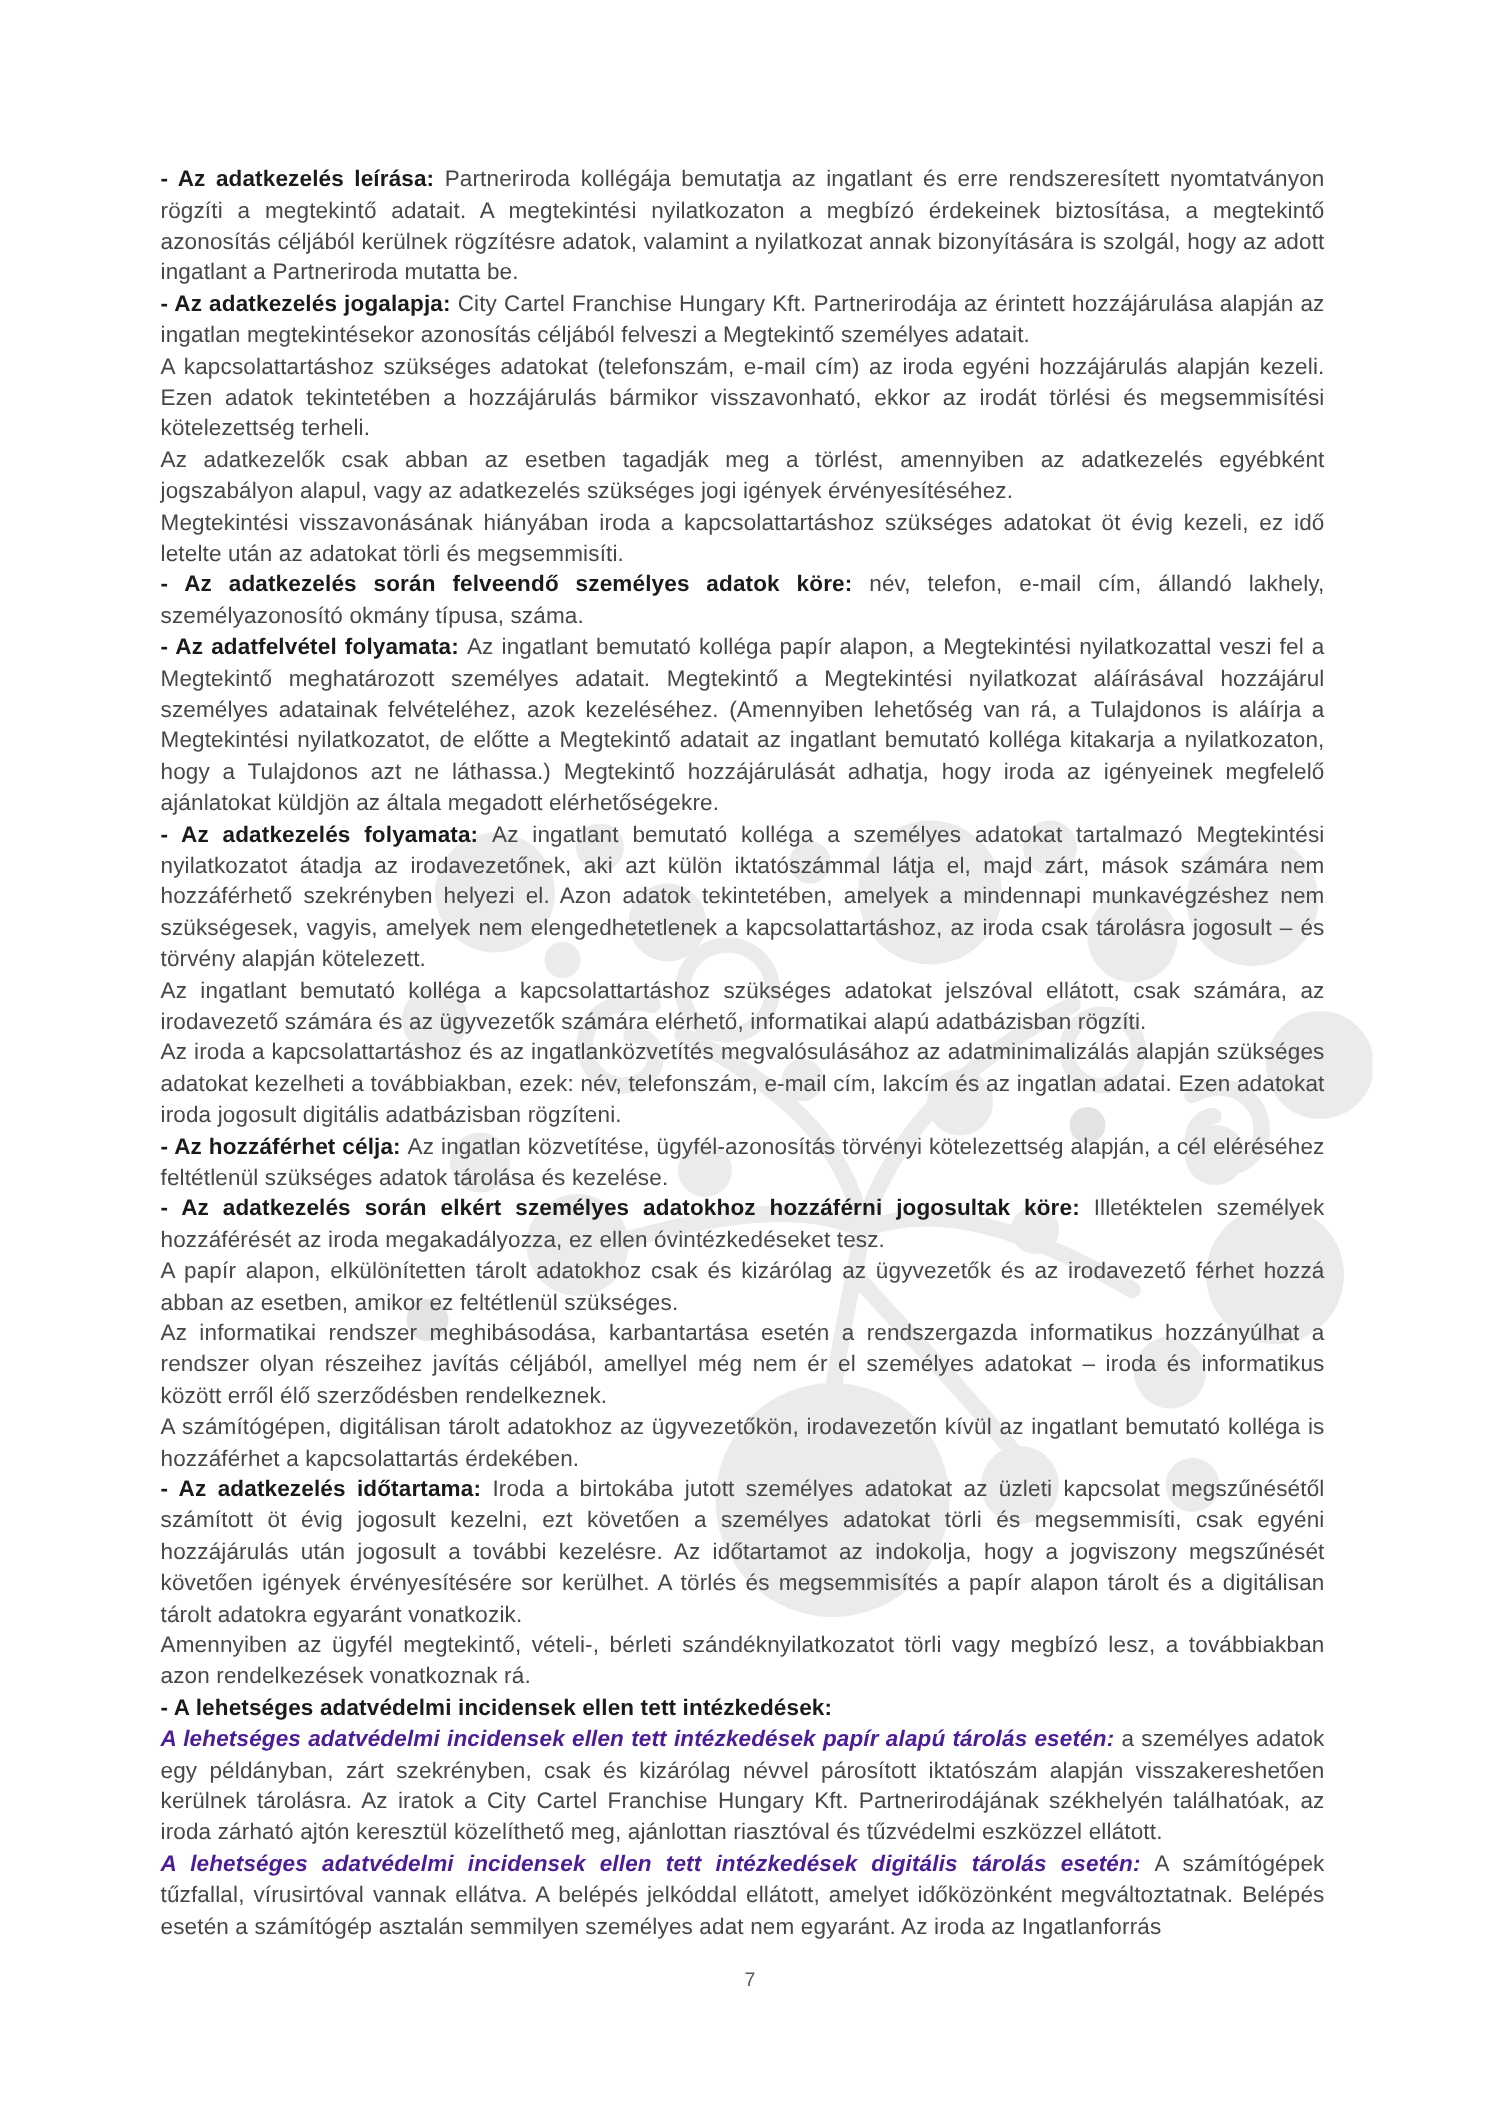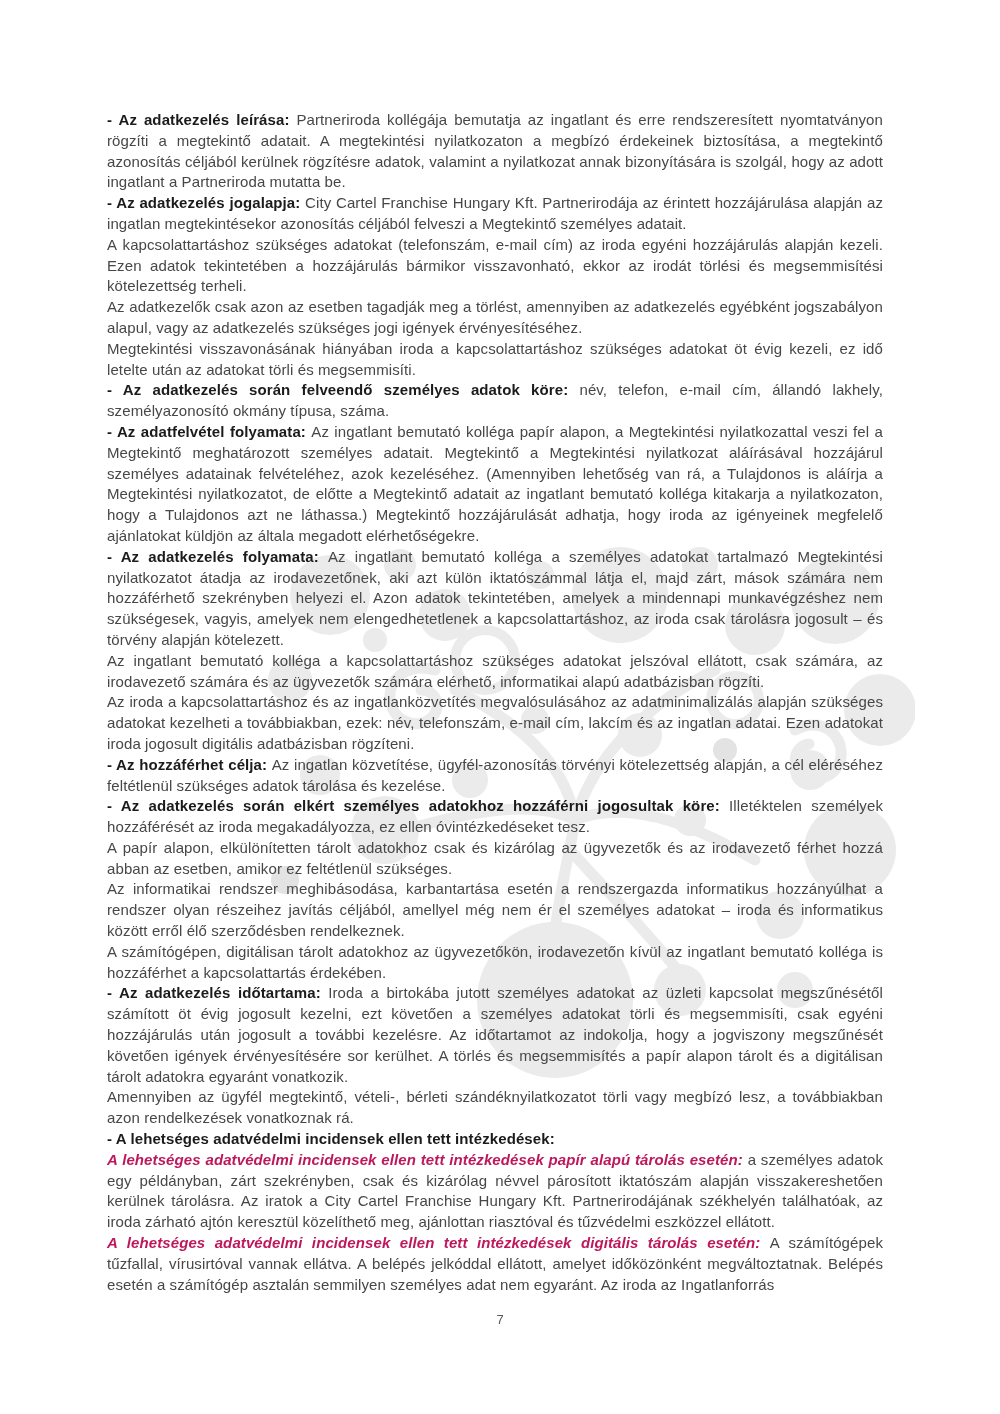--- a/index.html
+++ b/index.html
@@ -28,21 +28,21 @@
     width:776px;
     z-index:2;
     color:#474747;
     font-size:15px;
     line-height:20.8px;
     letter-spacing:0.1px;
     text-align:justify;
   }
   .para{margin:0;padding:0;}
   .lead-b{font-weight:bold;color:#1b1b1b;}
-  .lead-bi{font-weight:bold;font-style:italic;color:#be185d;}
+  .lead-bi{font-weight:bold;font-style:italic;color:#4c1d95;}
   .footer{
     position:absolute;
     top:1312px;
     left:0;
     width:100%;
     text-align:center;
     font-size:13px;
     color:#5a5a5a;
     z-index:2;
   }
@@ -93,21 +93,21 @@
       <path d="M335,330 C380,380 420,420 450,460"></path>
       <path d="M200,150 c-30,-8 -50,12 -44,34 c5,20 30,26 42,12 c9,-11 2,-26 -12,-26"></path>
       <path d="M560,210 c26,-14 48,4 46,26 c-2,20 -26,30 -40,16 c-10,-10 -6,-26 8,-28"></path>
     </g>
   </svg>
 
   <div class="content">
       <p class="para"><span class="lead-b">- Az adatkezelés leírása: </span><span>Partneriroda kollégája bemutatja az ingatlant és erre rendszeresített nyomtatványon rögzíti a megtekintő adatait. A megtekintési nyilatkozaton a megbízó érdekeinek biztosítása, a megtekintő azonosítás céljából kerülnek rögzítésre adatok, valamint a nyilatkozat annak bizonyítására is szolgál, hogy az adott ingatlant a Partneriroda mutatta be.</span></p>
       <p class="para"><span class="lead-b">- Az adatkezelés jogalapja: </span><span>City Cartel Franchise Hungary Kft. Partnerirodája az érintett hozzájárulása alapján az ingatlan megtekintésekor azonosítás céljából felveszi a Megtekintő személyes adatait.</span></p>
       <p class="para"><span>A kapcsolattartáshoz szükséges adatokat (telefonszám, e-mail cím) az iroda egyéni hozzájárulás alapján kezeli. Ezen adatok tekintetében a hozzájárulás bármikor visszavonható, ekkor az irodát törlési és megsemmisítési kötelezettség terheli.</span></p>
-      <p class="para"><span>Az adatkezelők csak azon az esetben tagadják meg a törlést, amennyiben az adatkezelés egyébként jogszabályon alapul, vagy az adatkezelés szükséges jogi igények érvényesítéséhez.</span></p>
+      <p class="para"><span>Az adatkezelők csak abban az esetben tagadják meg a törlést, amennyiben az adatkezelés egyébként jogszabályon alapul, vagy az adatkezelés szükséges jogi igények érvényesítéséhez.</span></p>
       <p class="para"><span>Megtekintési visszavonásának hiányában iroda a kapcsolattartáshoz szükséges adatokat öt évig kezeli, ez idő letelte után az adatokat törli és megsemmisíti.</span></p>
       <p class="para"><span class="lead-b">- Az adatkezelés során felveendő személyes adatok köre: </span><span>név, telefon, e-mail cím, állandó lakhely, személyazonosító okmány típusa, száma.</span></p>
       <p class="para"><span class="lead-b">- Az adatfelvétel folyamata: </span><span>Az ingatlant bemutató kolléga papír alapon, a Megtekintési nyilatkozattal veszi fel a Megtekintő meghatározott személyes adatait. Megtekintő a Megtekintési nyilatkozat aláírásával hozzájárul személyes adatainak felvételéhez, azok kezeléséhez. (Amennyiben lehetőség van rá, a Tulajdonos is aláírja a Megtekintési nyilatkozatot, de előtte a Megtekintő adatait az ingatlant bemutató kolléga kitakarja a nyilatkozaton, hogy a Tulajdonos azt ne láthassa.) Megtekintő hozzájárulását adhatja, hogy iroda az igényeinek megfelelő ajánlatokat küldjön az általa megadott elérhetőségekre.</span></p>
       <p class="para"><span class="lead-b">- Az adatkezelés folyamata: </span><span>Az ingatlant bemutató kolléga a személyes adatokat tartalmazó Megtekintési nyilatkozatot átadja az irodavezetőnek, aki azt külön iktatószámmal látja el, majd zárt, mások számára nem hozzáférhető szekrényben helyezi el. Azon adatok tekintetében, amelyek a mindennapi munkavégzéshez nem szükségesek, vagyis, amelyek nem elengedhetetlenek a kapcsolattartáshoz, az iroda csak tárolásra jogosult – és törvény alapján kötelezett.</span></p>
       <p class="para"><span>Az ingatlant bemutató kolléga a kapcsolattartáshoz szükséges adatokat jelszóval ellátott, csak számára, az irodavezető számára és az ügyvezetők számára elérhető, informatikai alapú adatbázisban rögzíti.</span></p>
       <p class="para"><span>Az iroda a kapcsolattartáshoz és az ingatlanközvetítés megvalósulásához az adatminimalizálás alapján szükséges adatokat kezelheti a továbbiakban, ezek: név, telefonszám, e-mail cím, lakcím és az ingatlan adatai. Ezen adatokat iroda jogosult digitális adatbázisban rögzíteni.</span></p>
       <p class="para"><span class="lead-b">- Az hozzáférhet célja: </span><span>Az ingatlan közvetítése, ügyfél-azonosítás törvényi kötelezettség alapján, a cél eléréséhez feltétlenül szükséges adatok tárolása és kezelése.</span></p>
       <p class="para"><span class="lead-b">- Az adatkezelés során elkért személyes adatokhoz hozzáférni jogosultak köre: </span><span>Illetéktelen személyek hozzáférését az iroda megakadályozza, ez ellen óvintézkedéseket tesz.</span></p>
       <p class="para"><span>A papír alapon, elkülönítetten tárolt adatokhoz csak és kizárólag az ügyvezetők és az irodavezető férhet hozzá abban az esetben, amikor ez feltétlenül szükséges.</span></p>
       <p class="para"><span>Az informatikai rendszer meghibásodása, karbantartása esetén a rendszergazda informatikus hozzányúlhat a rendszer olyan részeihez javítás céljából, amellyel még nem ér el személyes adatokat – iroda és informatikus között erről élő szerződésben rendelkeznek.</span></p>

